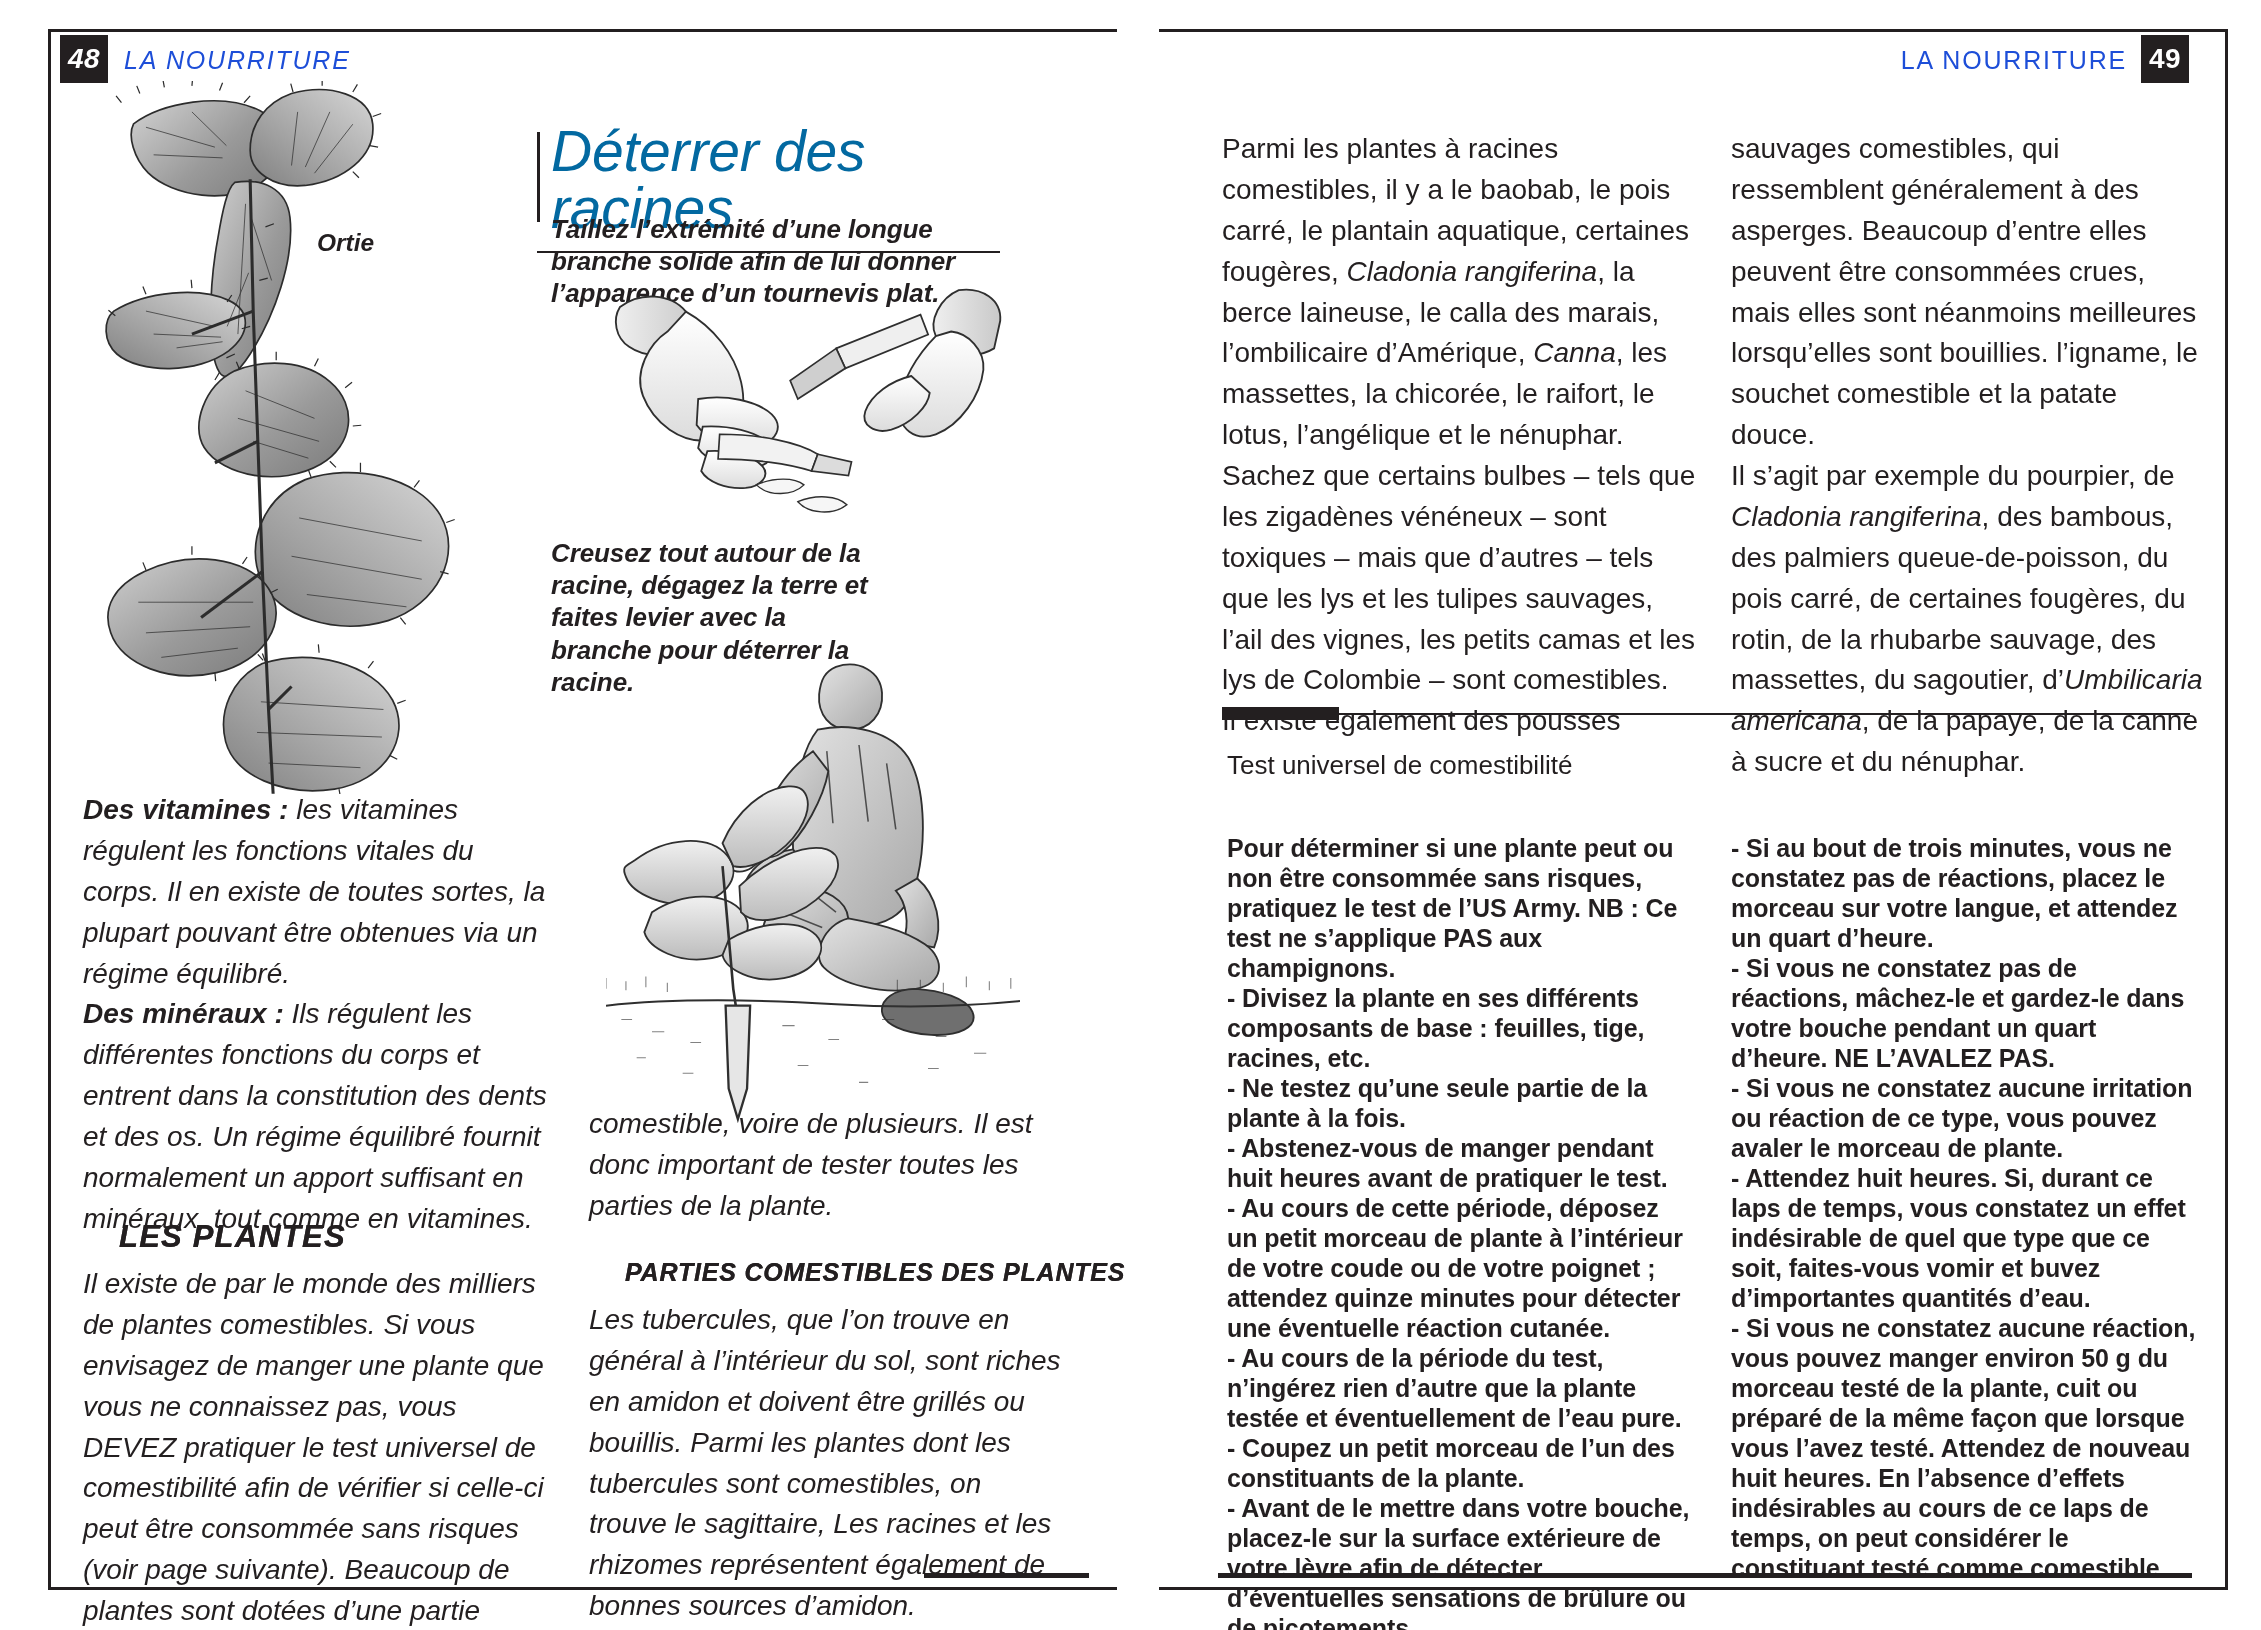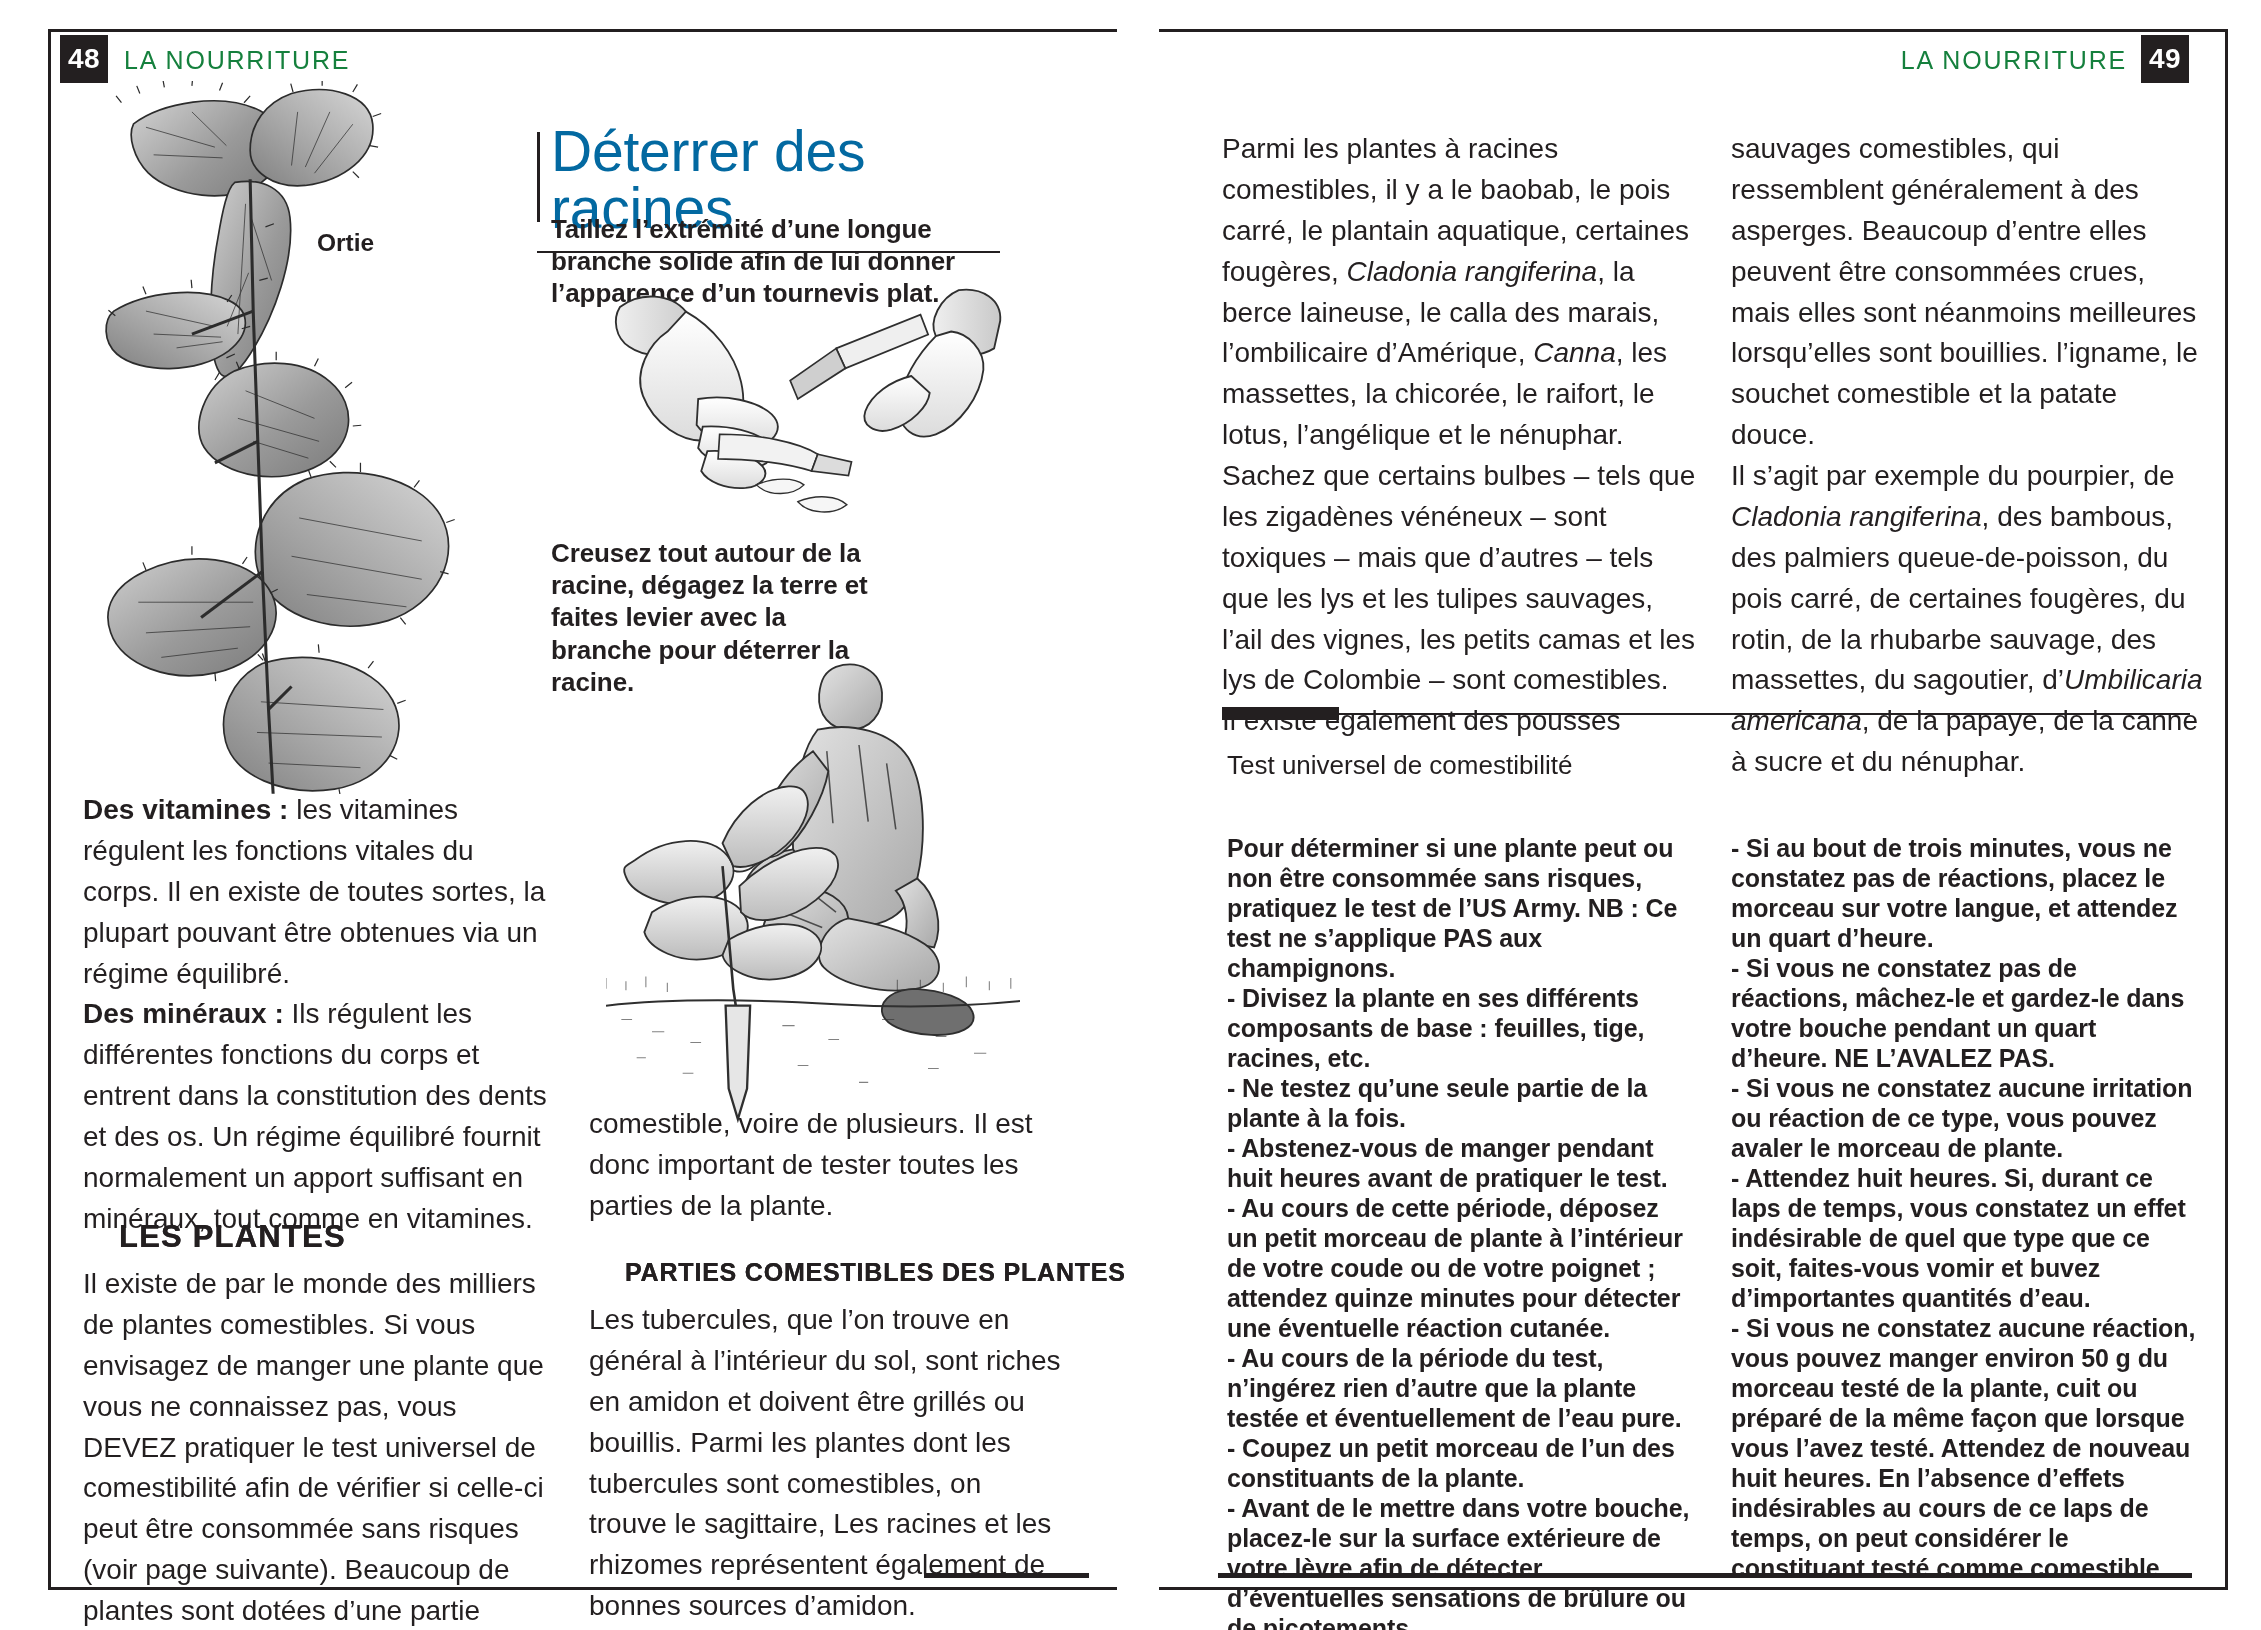--- a/index.html
+++ b/index.html
@@ -5,37 +5,37 @@
   html,body{margin:0;padding:0;background:#ffffff;}
   body{
     width:2261px;height:1631px;
     font-family:"Liberation Sans", sans-serif;
     color:#231f20;
     -webkit-font-smoothing:antialiased;
   }
   .spread{position:relative;width:2261px;height:1631px;overflow:hidden;background:#fff;}
 
   
-  .page{position:absolute;top:0;height:1631px;box-sizing:border-box;}
+  .page{position:absolute;top:0;height:1631px;box-sizing:border-box;font-style:italic;}
   .page-left{left:0;width:1157px;}
   .page-right{left:1157px;width:1104px;}
 
   .frame-l{position:absolute;left:48px;top:29px;width:1066px;height:1555px;
            border-left:3.8px solid #231f20;border-top:3.8px solid #231f20;border-bottom:3.8px solid #231f20;}
   .frame-r{position:absolute;left:1.5px;top:29px;width:1066px;height:1555px;
            border-right:3.8px solid #231f20;border-top:3.8px solid #231f20;border-bottom:3.8px solid #231f20;}
 
   
   .folio{position:absolute;background:#231f20;color:#fff;
          font-size:28px;font-weight:700;letter-spacing:0.4px;
          display:flex;align-items:center;justify-content:center;}
   .folio-l{left:60px;top:35px;width:48px;height:48px;}
   .folio-r{left:2141px;top:35px;width:48px;height:48px;}
   .runhead{position:absolute;top:46px;font-size:25px;letter-spacing:1.8px;
-           color:#15803d;font-weight:400;white-space:nowrap;}
+           color:#1d4ed8;font-weight:400;white-space:nowrap;}
   .runhead-l{left:124px;}
   .runhead-r{right:134px;text-align:right;}
 
   
   .body{font-size:28px;line-height:1.46;color:#231f20;font-weight:400;}
   .body i{font-style:italic;}
   .bold-cap{font-weight:700;}
   .stencil{font-family:"Liberation Sans", sans-serif;font-weight:700;
            font-size:31px;letter-spacing:1.2px;
            text-shadow:0 0 0 #231f20;

